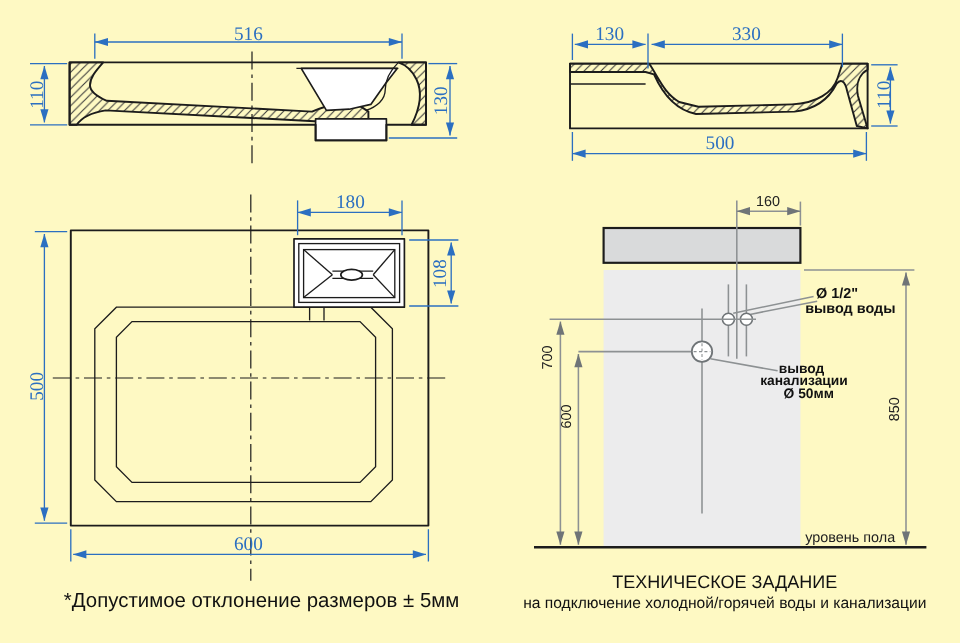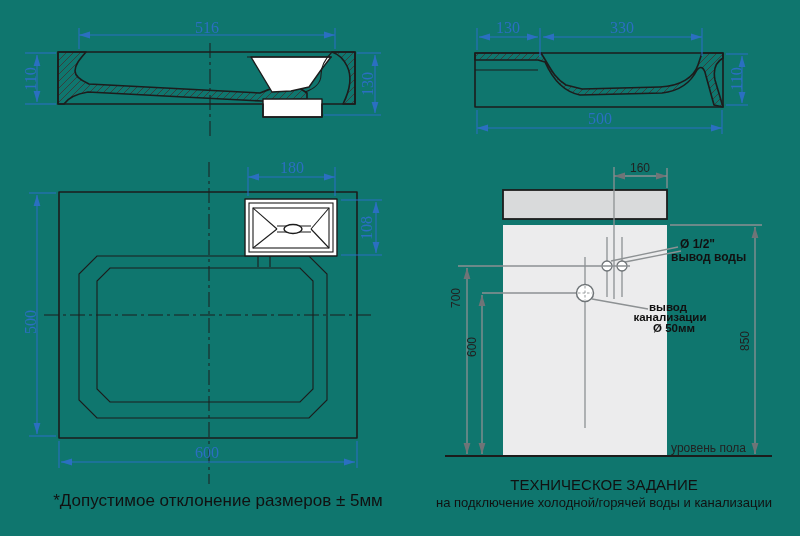--- a/index.html
+++ b/index.html
@@ -1,16 +1,16 @@
 <!DOCTYPE html>
 <html><head>
 <meta charset="utf-8">
 <style>
   html,body{margin:0;padding:0;background:#fff;}
-  #stage{position:relative;width:800px;height:536px;background:#0f766e;overflow:hidden;
+  #stage{position:relative;width:800px;height:536px;background:#fef9c3;overflow:hidden;
          font-family:"Liberation Sans",sans-serif;}
   svg{position:absolute;left:0;top:0;}
   
   .k{stroke:#1c1c1c;stroke-width:1.6;fill:none;stroke-linejoin:round;stroke-linecap:round;}
   .k1{stroke:#1c1c1c;stroke-width:1.1;fill:none;}
   .cl{stroke:#1c1c1c;stroke-width:1;fill:none;stroke-dasharray:15 4 3 4;}
   
   .bl{stroke:#2b6fc1;stroke-width:1.1;fill:none;}
   .bt{font:16px "Liberation Serif",serif;fill:#2b6fc1;}
   

